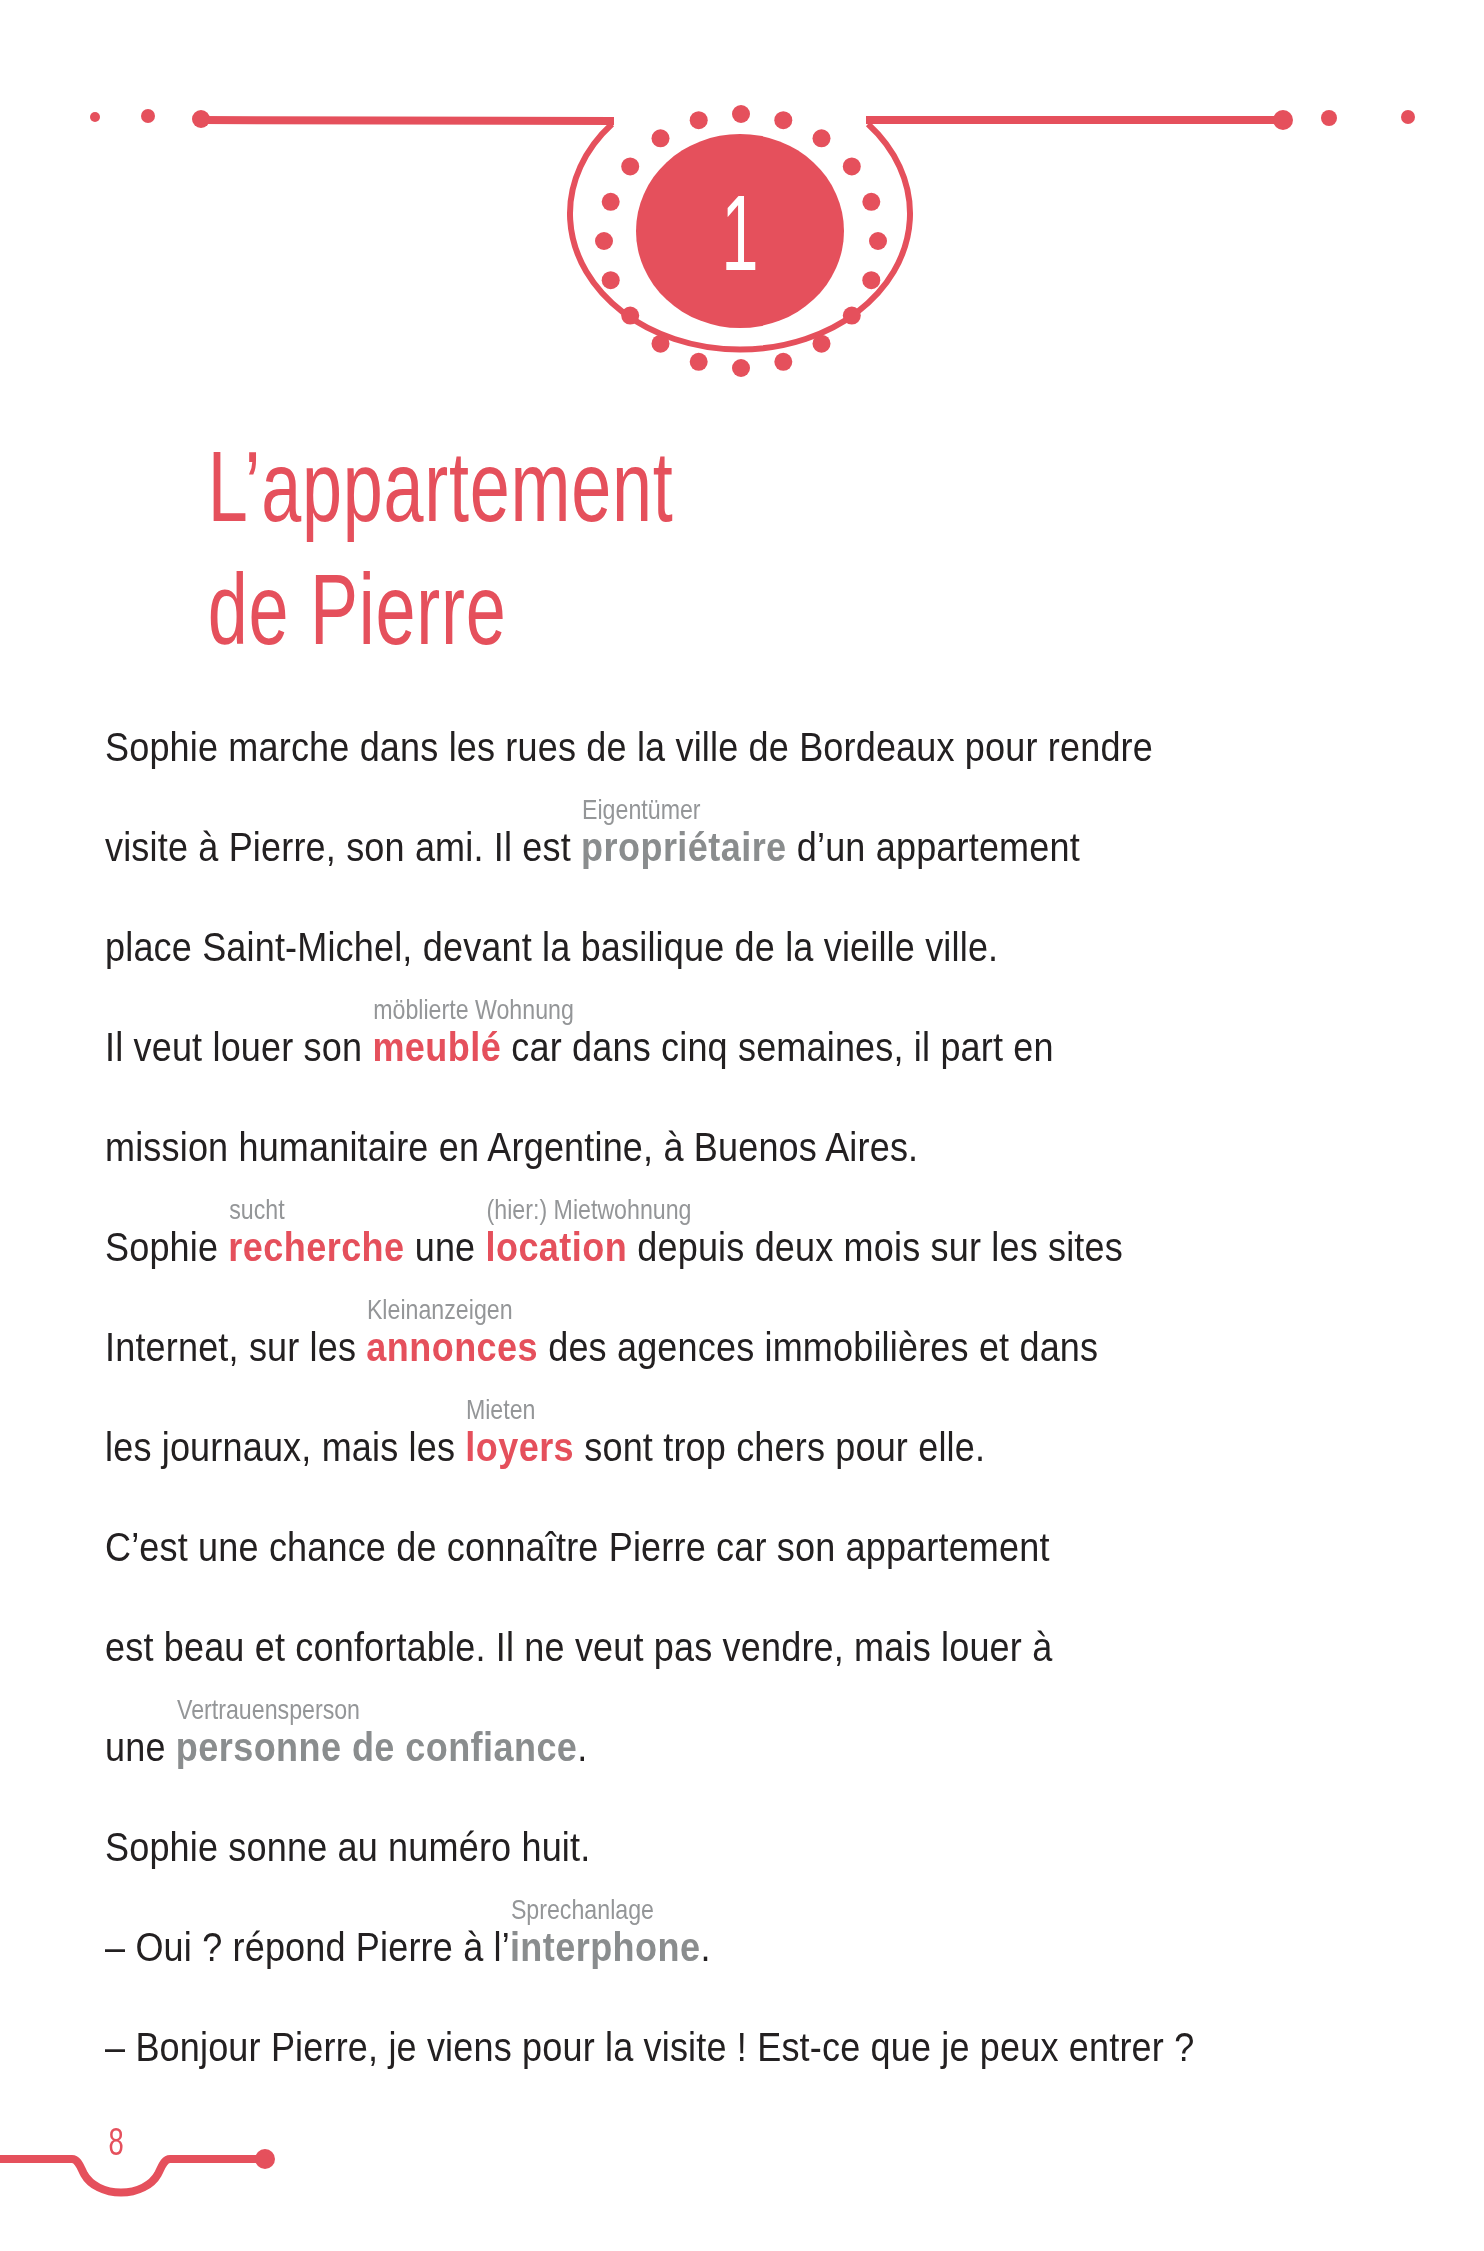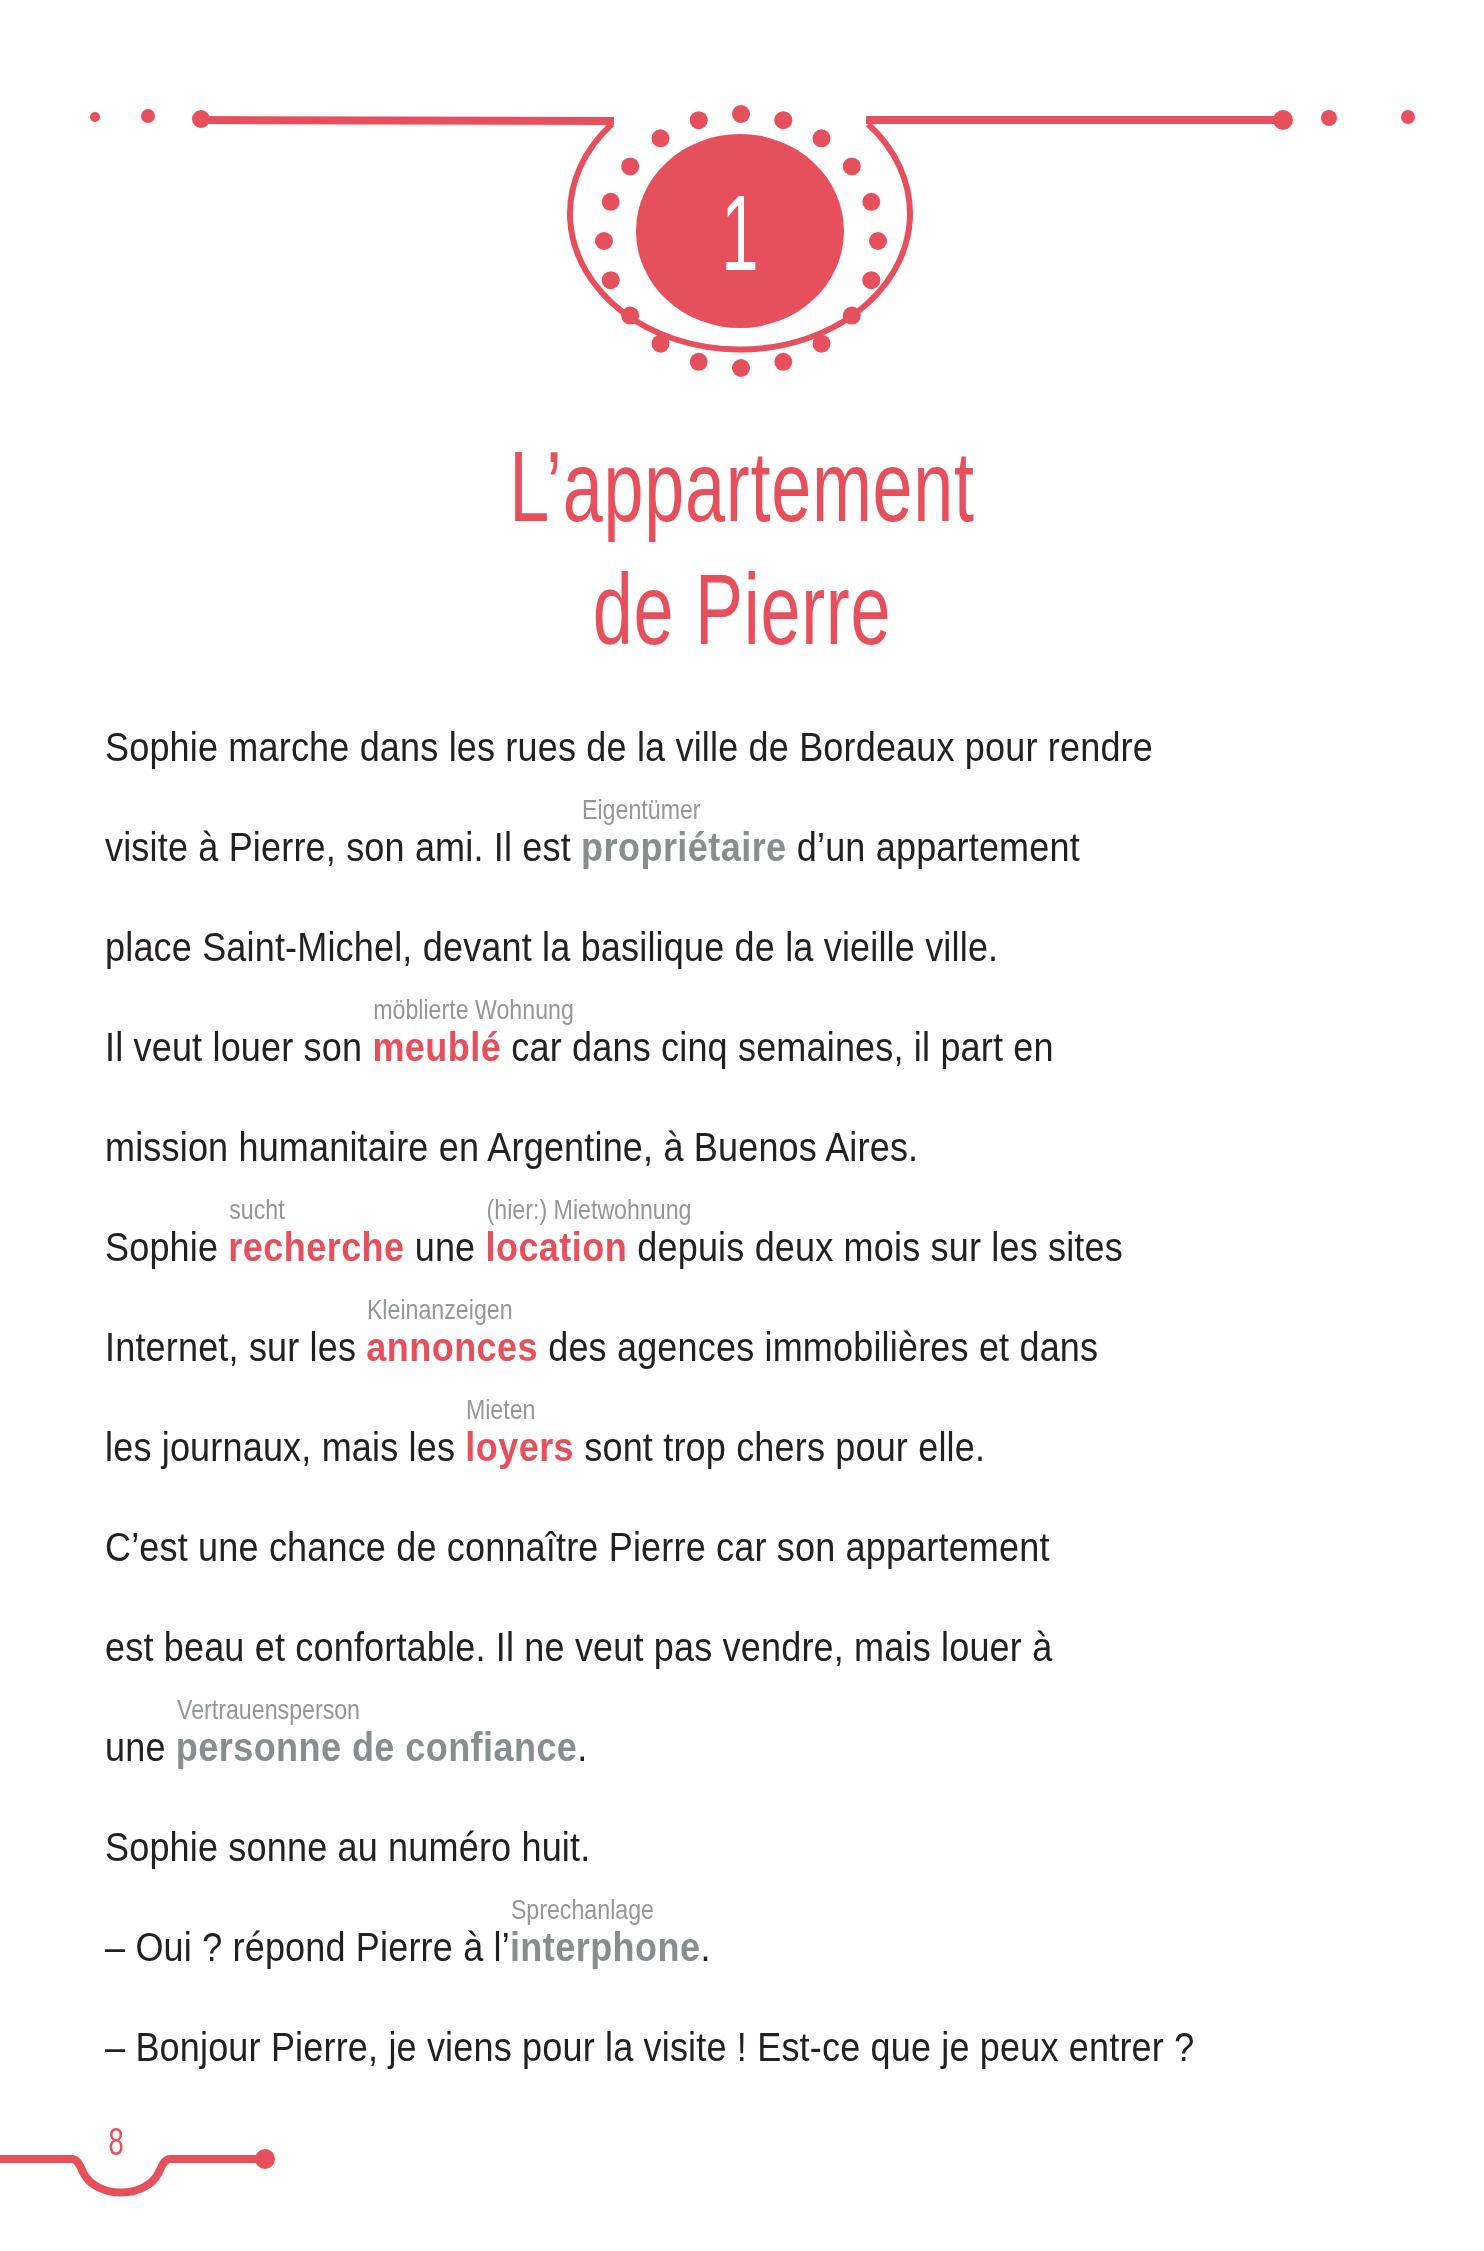--- a/index.html
+++ b/index.html
@@ -31,21 +31,20 @@
     line-height: 150px;
     color: #ffffff;
     transform: scaleX(0.62);
     font-weight: 400;
   }
 
   .title {
     position: absolute;
     left: 0; right: 0;
     top: 425px;
-    text-align: center;
     color: var(--accent, #e5505c);
   }
   .title .tline {
     font-size: 100px;
     line-height: 123px;
     transform: scaleX(0.72);
     letter-spacing: 1px;
     white-space: nowrap;
   }
 

